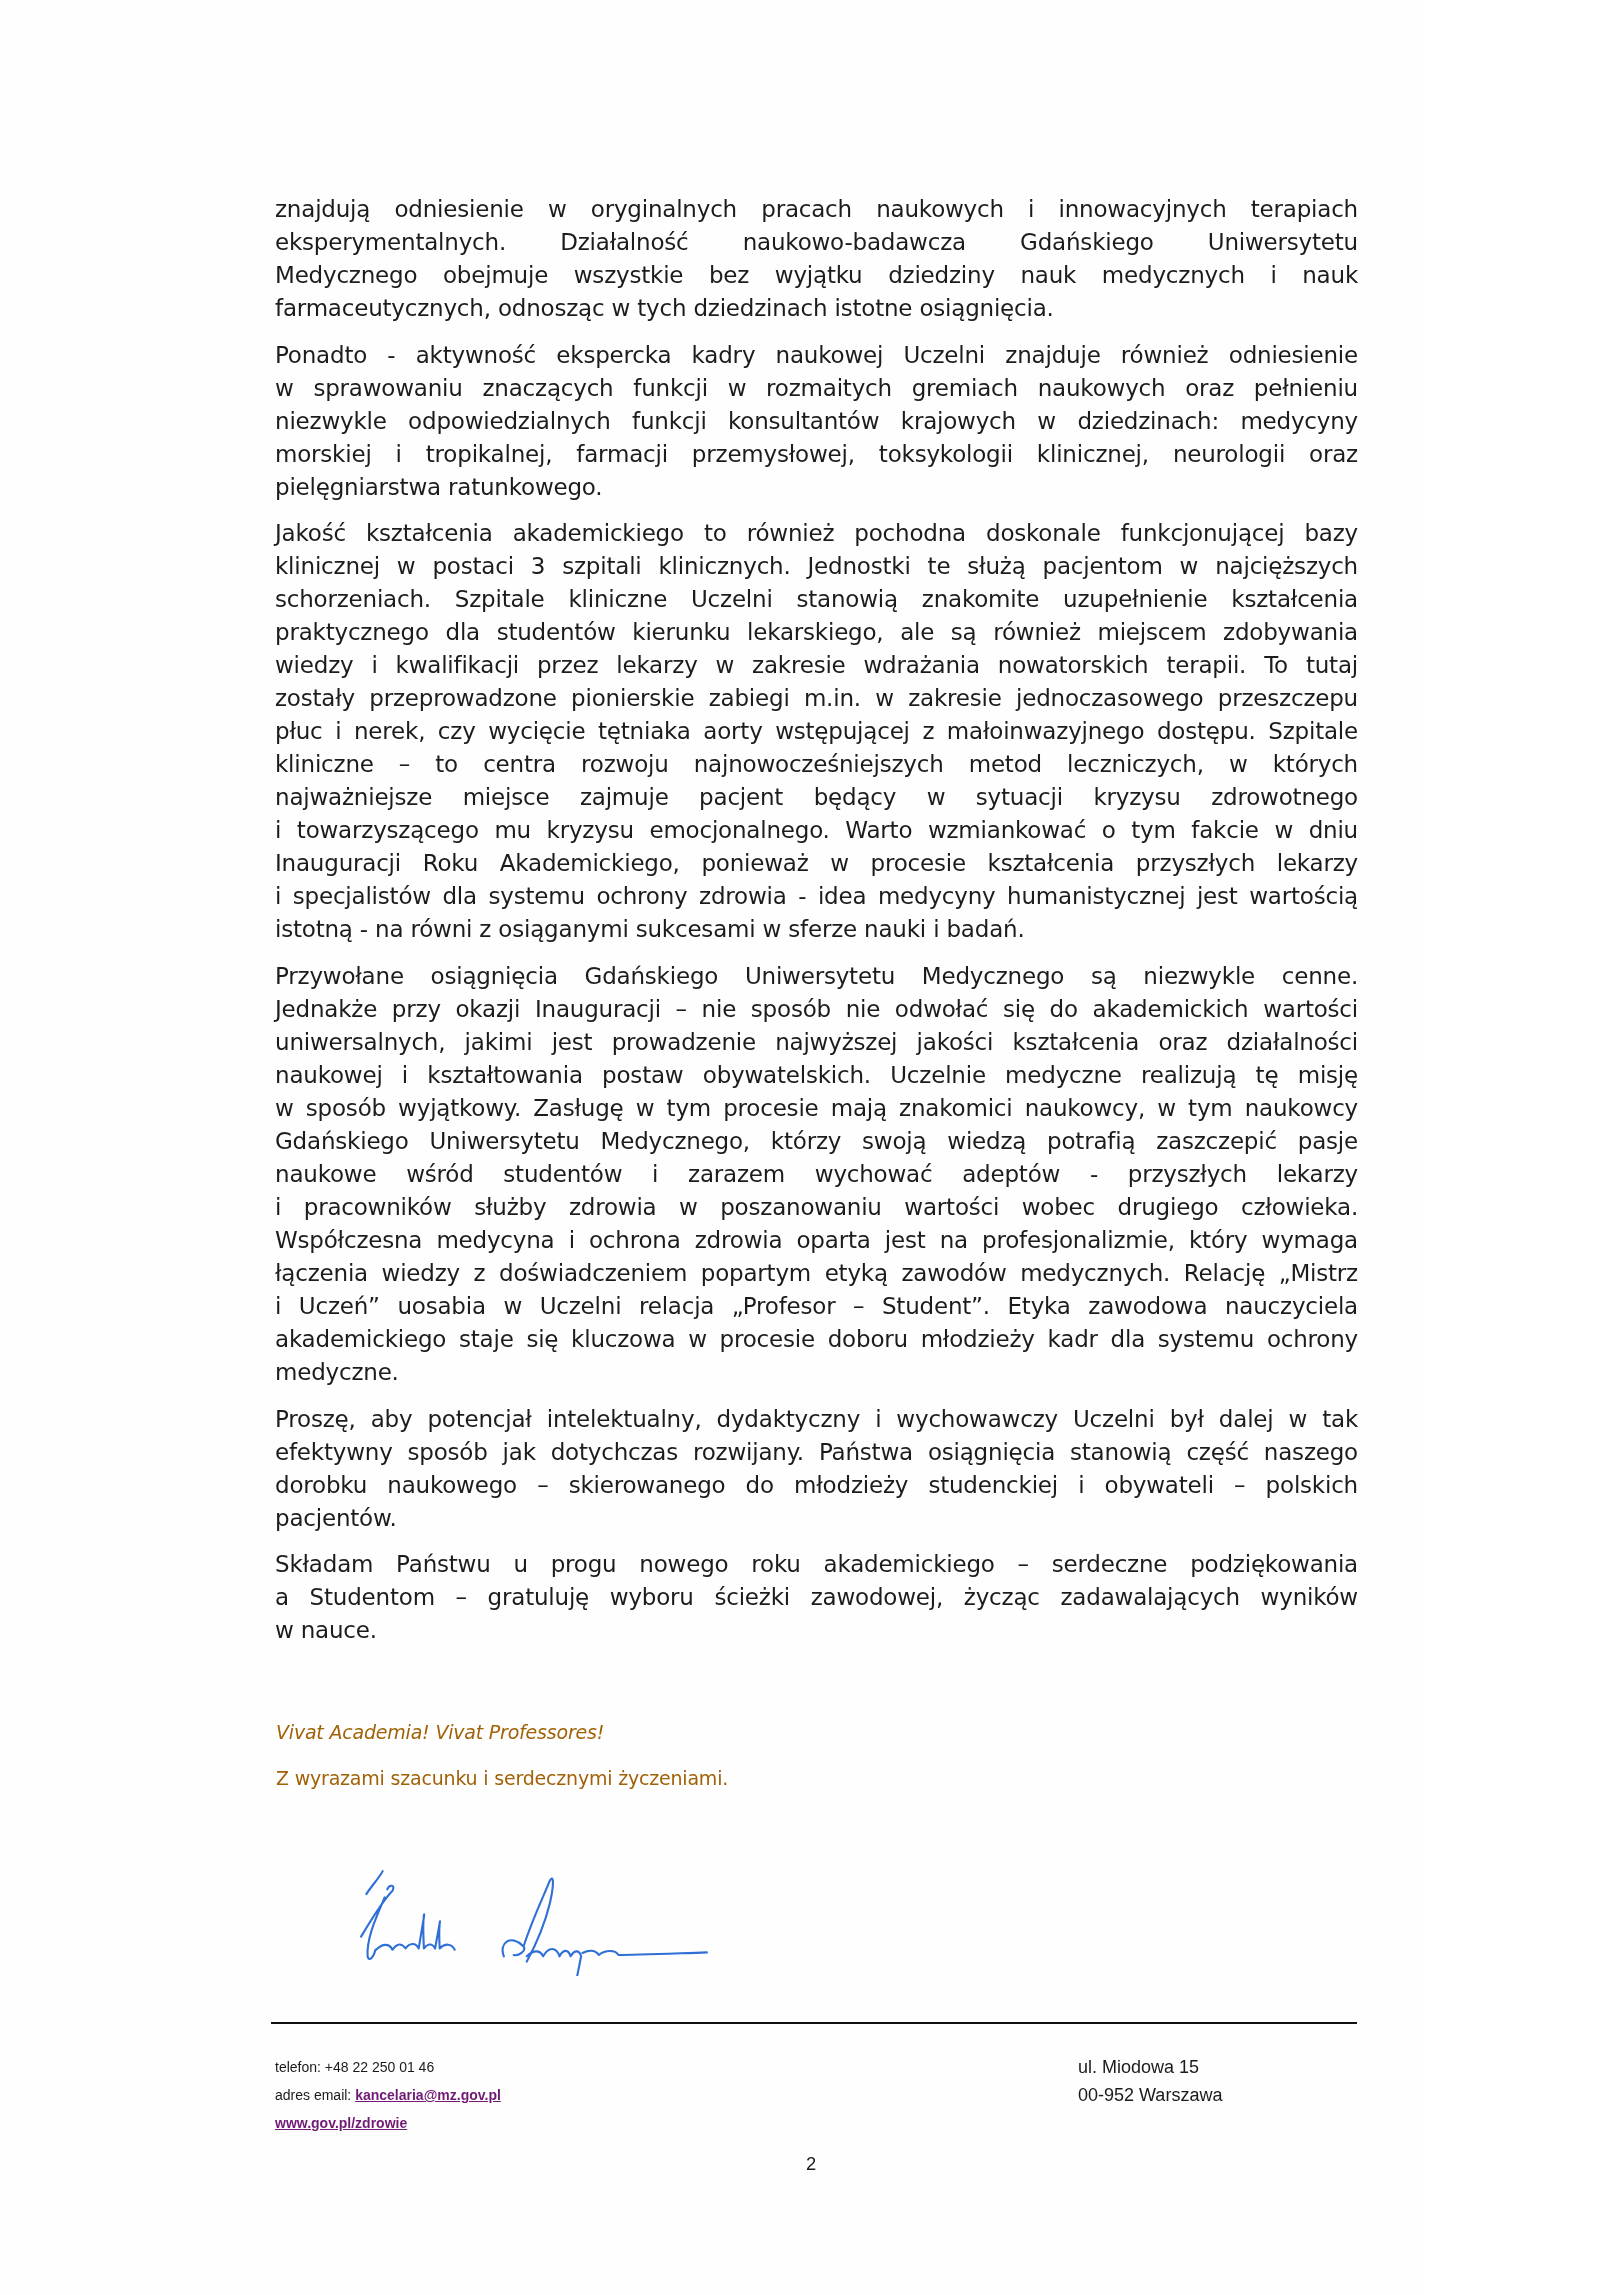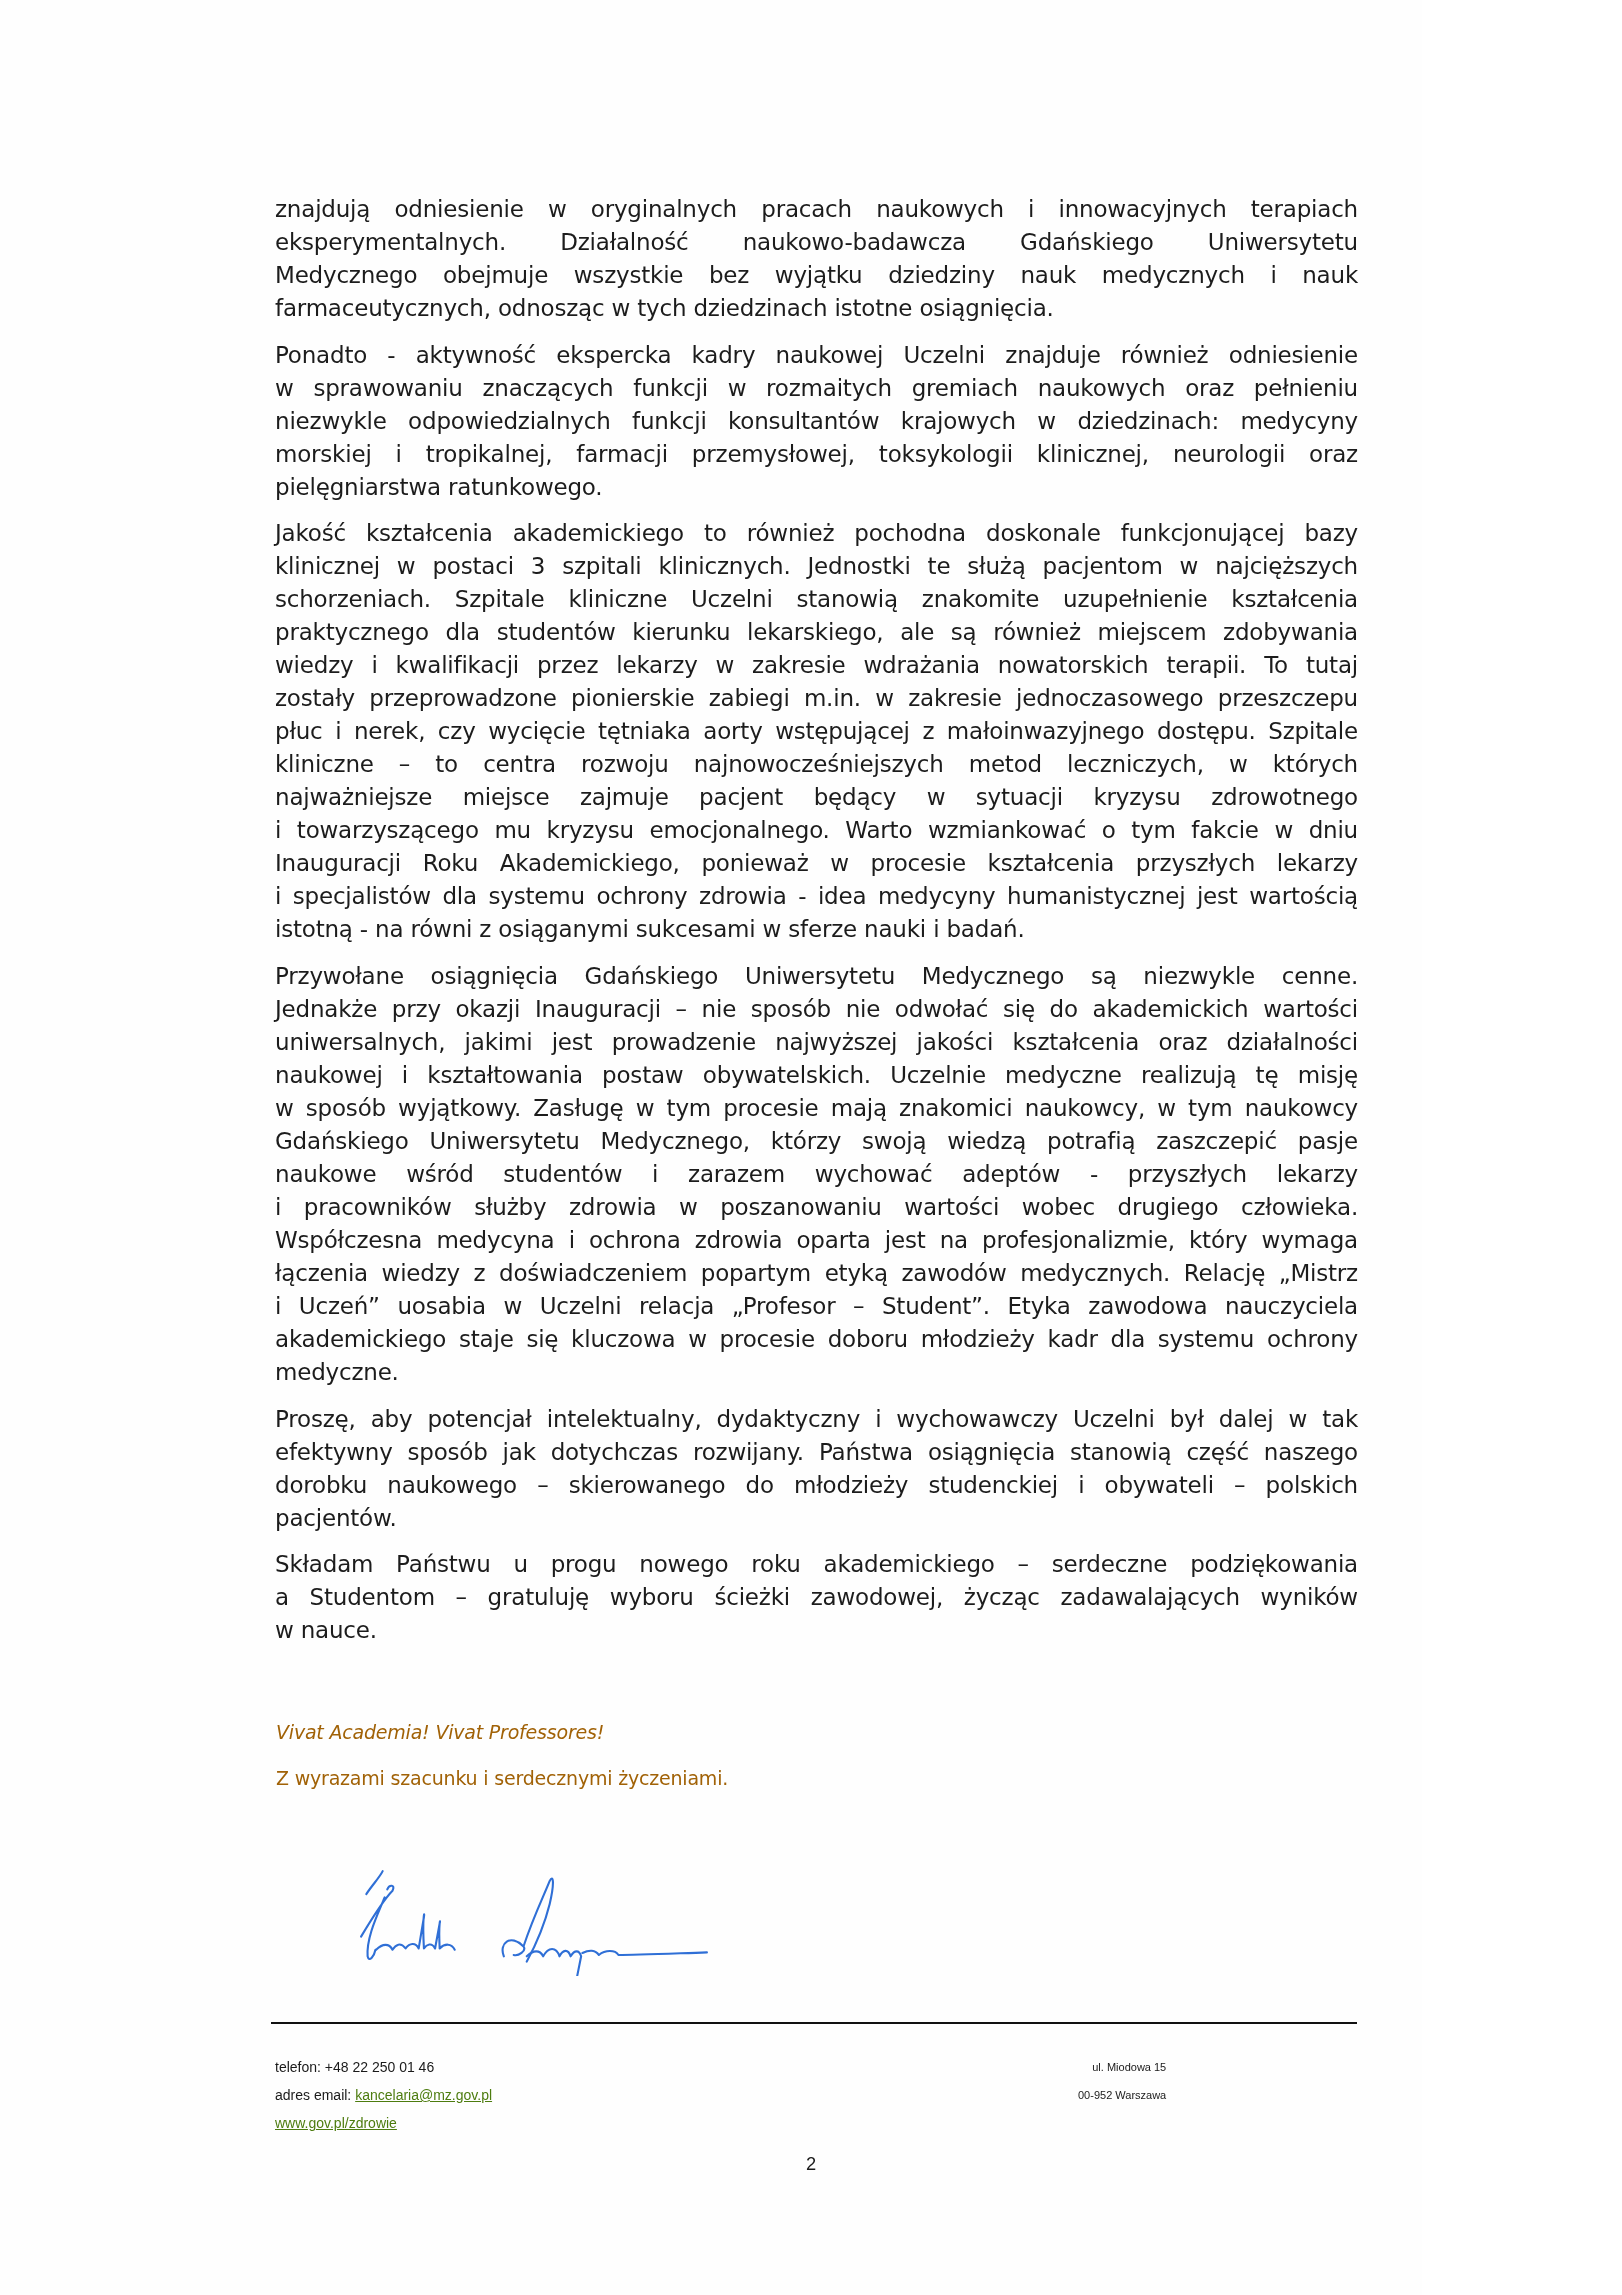--- a/index.html
+++ b/index.html
@@ -18,22 +18,22 @@
   }
   .body-text p { margin: 0 0 13.7px 0; text-align: justify; }
   .body-text .line { display: block; text-align: justify; text-align-last: justify; white-space: nowrap; }
   .body-text .line.last { text-align-last: left; }
   .closing { position: absolute; left: 276px; font-family: "DejaVu Sans", sans-serif; font-size: 19px; color: #a16207; letter-spacing: -0.2px; }
   .vivat { top: 1721px; font-style: italic; }
   .regards { top: 1767px; }
   .signature { position: absolute; left: 327px; top: 1858px; width: 393px; height: 118px; }
   .footer-rule { position: absolute; left: 271px; top: 2022px; width: 1086px; height: 0; border-top: 2px solid #111; }
   .footer-left { position: absolute; left: 275px; top: 2053px; font-family: "Liberation Sans", sans-serif; font-size: 14px; line-height: 28px; color: #1a1a1a; }
-  .footer-right { position: absolute; left: 1078px; top: 2053px; font-family: "Liberation Sans", sans-serif; font-size: 11px; line-height: 28px; color: #1a1a1a; text-align: right; }
-  .footer-left a { color: #4d7c0f; text-decoration: underline; }
+  .footer-right { position: absolute; left: 1078px; top: 2053px; font-family: "Liberation Sans", sans-serif; font-size: 18px; line-height: 28px; color: #1a1a1a; }
+  .footer-left a { color: #701a75; text-decoration: underline; font-weight: bold; }
   .page-number { position: absolute; left: 806px; top: 2153px; font-family: "Liberation Sans", sans-serif; font-size: 18.3px; color: #1a1a1a; }
 </style>
 </head>
 <body>
 
 <div class="page">
 
   <div class="body-text" id="letter-body">
       <p>
         <span class="line">znajdują odniesienie w oryginalnych pracach naukowych i innowacyjnych terapiach</span>

